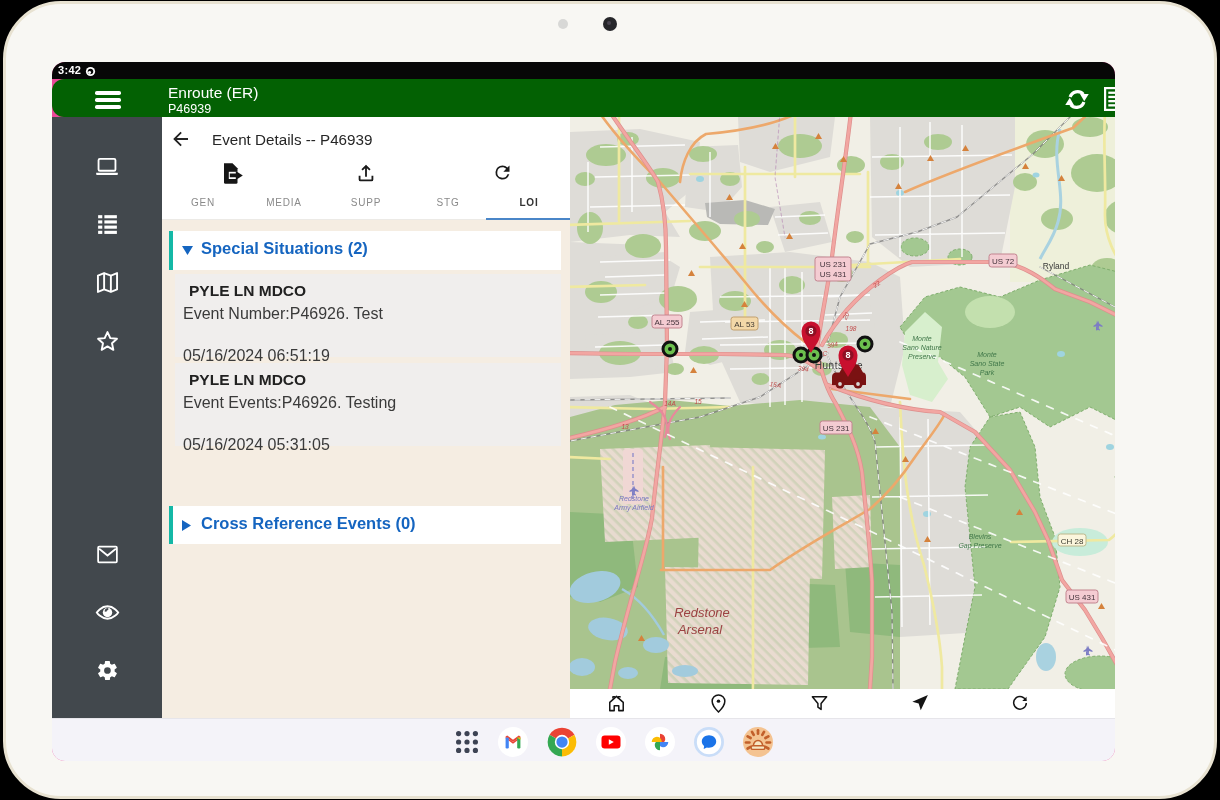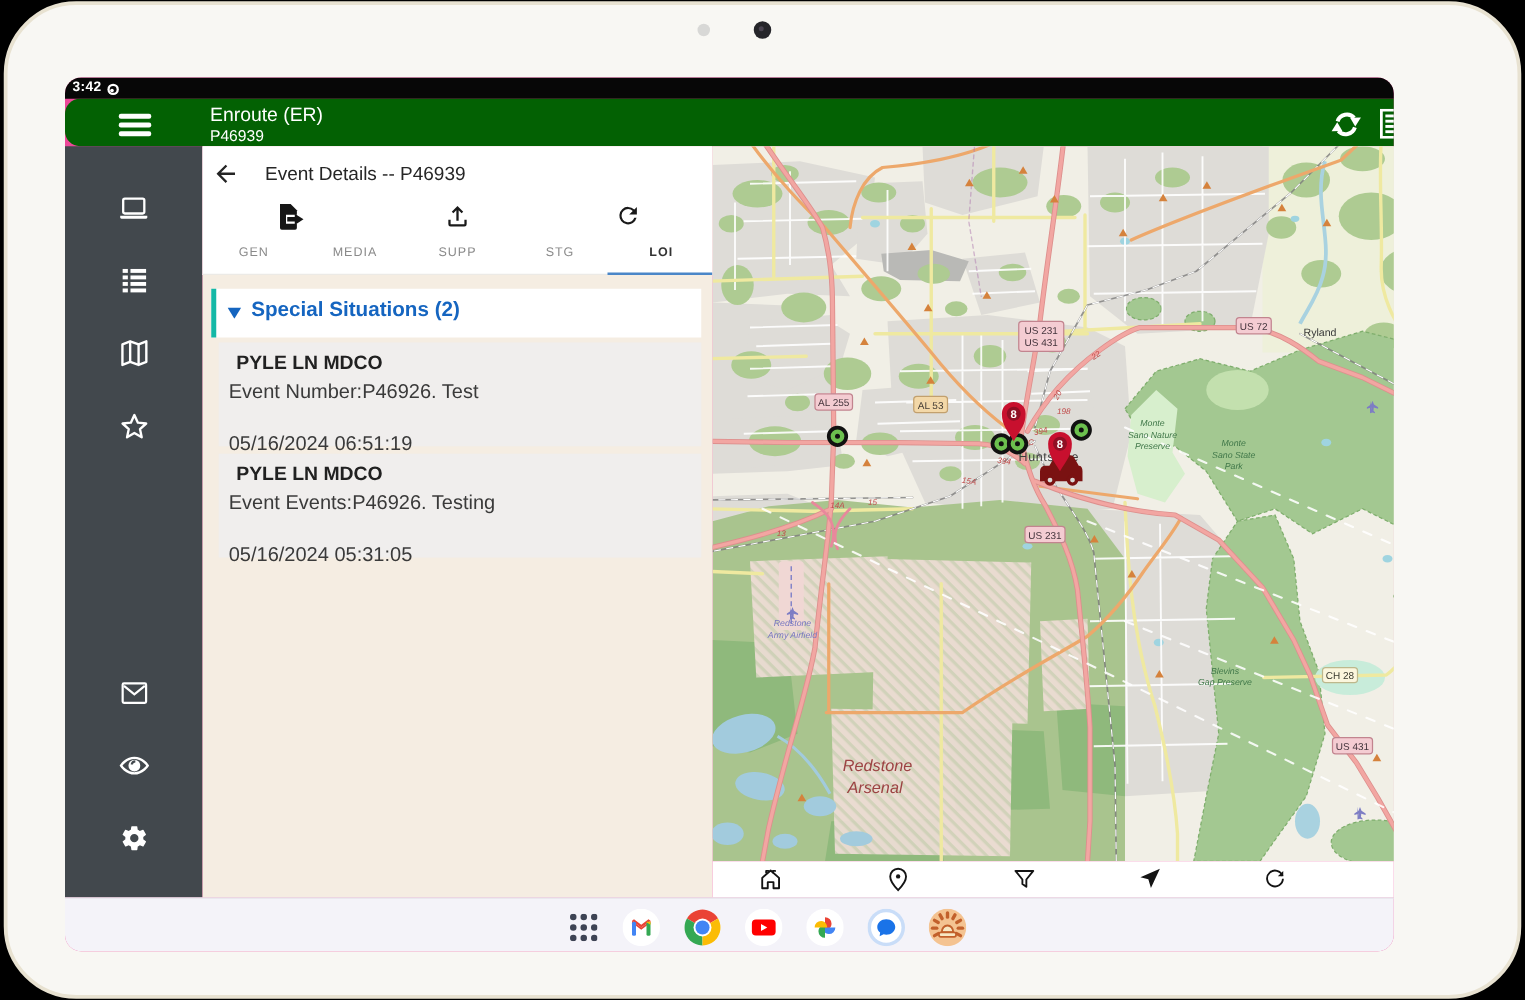--- a/index.html
+++ b/index.html
@@ -156,20 +156,26 @@
     <div class="card" style="top:157px">
       <div class="ct">PYLE LN MDCO</div>
       <div class="c2">Event Number:P46926. Test</div>
       <div class="c3">05/16/2024 06:51:19</div>
     </div>
     <div class="card" style="top:246px">
       <div class="ct">PYLE LN MDCO</div>
       <div class="c2">Event Events:P46926. Testing</div>
       <div class="c3">05/16/2024 05:31:05</div>
     </div>
+    <div class="sect" style="top:389px;height:38px">
+      <svg class="tri" style="top:14px" width="9" height="11" viewBox="0 0 9 11">
+          <path d="M0 0v11L9 5.5z" fill="#1565c0"></path>
+        </svg>
+      <div class="st" style="top:8px">Cross Reference Events (0)</div>
+    </div>
   </div>
   <div class="mapwrap" id="map">
   <svg width="600" height="572" viewBox="0 0 600 572">
     <defs>
           <pattern id="mil" width="7" height="7" patternTransform="rotate(45)" patternUnits="userSpaceOnUse">
             <rect width="7" height="7" fill="#f1ded8"></rect>
             <rect width="7" height="2.6" fill="#b6c8a0" opacity="0.45"></rect>
           </pattern>
         </defs>
     <rect x="0" y="0" width="600" height="572" fill="#f1efe6"></rect>

